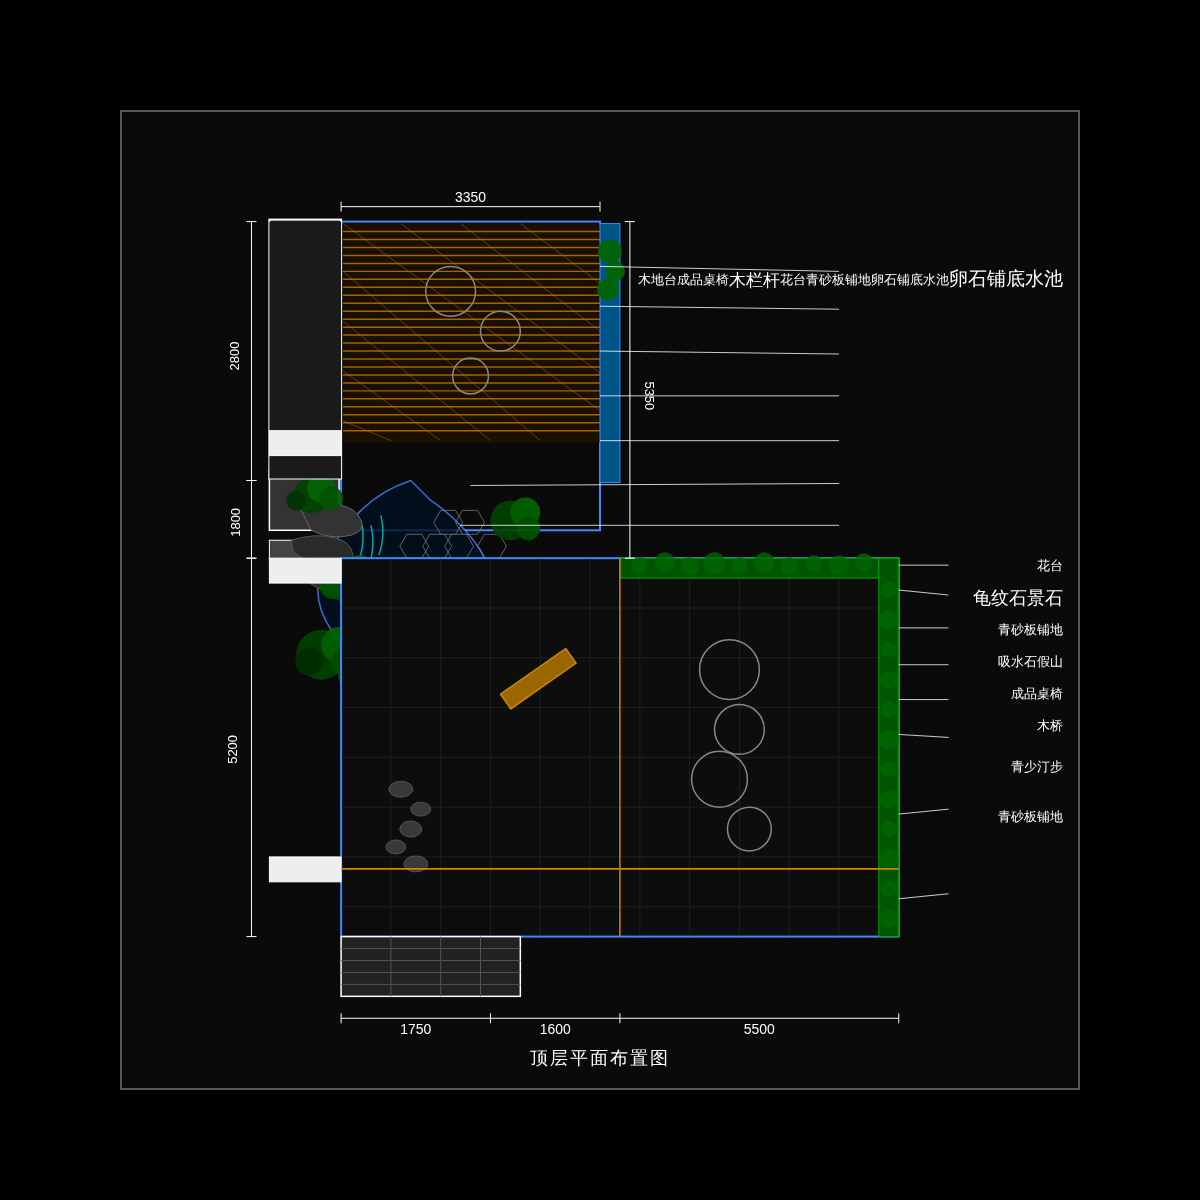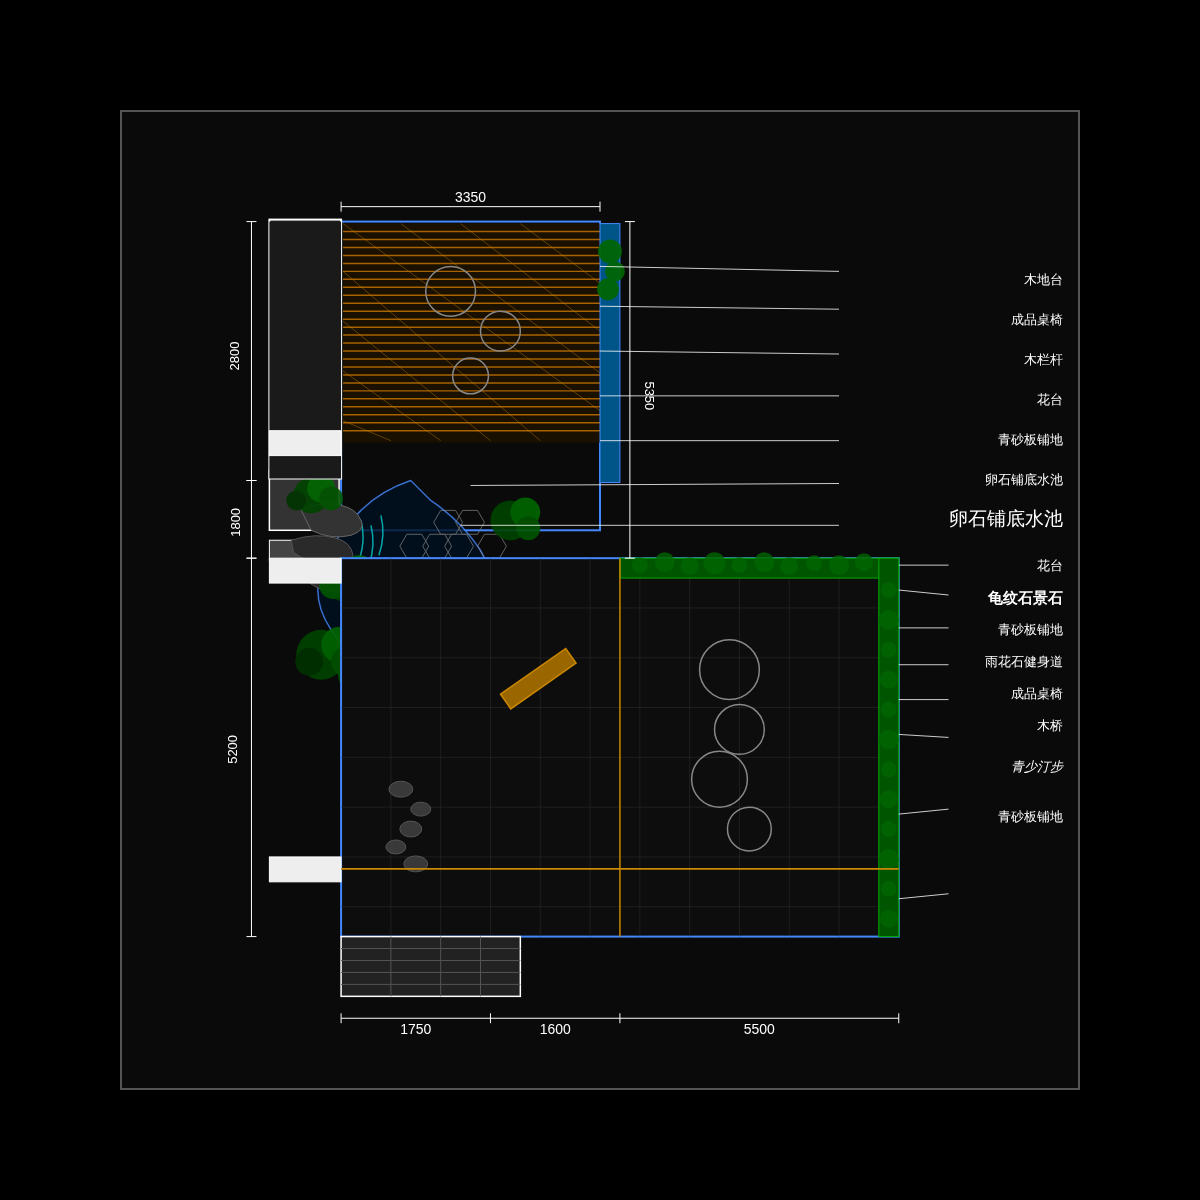--- a/index.html
+++ b/index.html
@@ -330,36 +330,37 @@
 
       <line x1="780" y1="705" x2="830" y2="700" stroke="#fff" stroke-width="0.8"></line>
 
       <line x1="780" y1="790" x2="830" y2="785" stroke="#fff" stroke-width="0.8"></line>
 
       <line x1="220" y1="760" x2="780" y2="760" stroke="#cc8800" stroke-width="2"></line>
       <line x1="500" y1="448" x2="500" y2="828" stroke="#cc8800" stroke-width="1.5"></line>
 
     </svg>
 
-    <div style="position:absolute; right:15px; top:148px; display:flex; flex-direction:column; gap:0px;">
+    <div style="position:absolute; right:15px; top:148px; display:flex; flex-direction:row; gap:0px;">
       <div style="color:#fff; font-size:13px; height:40px; display:flex; align-items:center; justify-content:flex-end; font-family:SimSun,serif;">木地台</div>
       <div style="color:#fff; font-size:13px; height:40px; display:flex; align-items:center; justify-content:flex-end; font-family:SimSun,serif;">成品桌椅</div>
-      <div style="color:#fff; font-size:13px; height:40px; display:flex; align-items:center; justify-content:flex-end; font-family:Liberation Sans, sans-serif;">木栏杆</div>
+      <div style="color:#fff; font-size:17px; height:40px; display:flex; align-items:center; justify-content:flex-end; font-family:Liberation Sans, sans-serif;">木栏杆</div>
       <div style="color:#fff; font-size:13px; height:40px; display:flex; align-items:center; justify-content:flex-end; font-family:SimSun,serif;">花台</div>
       <div style="color:#fff; font-size:13px; height:40px; display:flex; align-items:center; justify-content:flex-end; font-family:SimSun,serif;">青砂板铺地</div>
       <div style="color:#fff; font-size:13px; height:40px; display:flex; align-items:center; justify-content:flex-end; font-family:SimSun,serif;">卵石铺底水池</div>
       <div style="color:#fff; font-size:19px; height:38px; display:flex; align-items:center; justify-content:flex-end; font-family:SimSun,serif;">卵石铺底水池</div>
     </div>
 
     <div style="position:absolute; right:15px; top:438px; display:flex; flex-direction:column; gap:0px;">
       <div style="color:#fff; font-size:13px; height:32px; display:flex; align-items:center; justify-content:flex-end; font-family:SimSun,serif;">花台</div>
-      <div style="color:#fff; font-size:15px; height:32px; display:flex; align-items:center; justify-content:flex-end; font-family:SimSun,serif;font-weight:bold;">龟纹石景石</div>
+      <div style="color:#fff; font-size:18px; height:32px; display:flex; align-items:center; justify-content:flex-end; font-family:SimSun,serif;">龟纹石景石</div>
       <div style="color:#fff; font-size:13px; height:32px; display:flex; align-items:center; justify-content:flex-end; font-family:SimSun,serif;">青砂板铺地</div>
-      <div style="color:#fff; font-size:13px; height:32px; display:flex; align-items:center; justify-content:flex-end; font-family:SimSun,serif;">雨花石健身道</div>
+      <div style="color:#fff; font-size:13px; height:32px; display:flex; align-items:center; justify-content:flex-end; font-family:SimSun,serif;">吸水石假山</div>
       <div style="color:#fff; font-size:13px; height:32px; display:flex; align-items:center; justify-content:flex-end; font-family:SimSun,serif;">成品桌椅</div>
       <div style="color:#fff; font-size:13px; height:32px; display:flex; align-items:center; justify-content:flex-end; font-family:Liberation Mono, monospace;">木桥</div>
-      <div style="color:#fff; font-size:13px; height:50px; display:flex; align-items:center; justify-content:flex-end; font-family:SimSun,serif;font-style:italic;">青少汀步</div>
+      <div style="color:#fff; font-size:13px; height:50px; display:flex; align-items:center; justify-content:flex-end; font-family:SimSun,serif;">青少汀步</div>
       <div style="color:#fff; font-size:13px; height:50px; display:flex; align-items:center; justify-content:flex-end; font-family:SimSun,serif;">青砂板铺地</div>
     </div>
 
+    <div class="title-area" style="font-family:SimSun,STSong,serif;">顶层平面布置图</div>
 
   </div>
 </div>
 
 </body></html>

